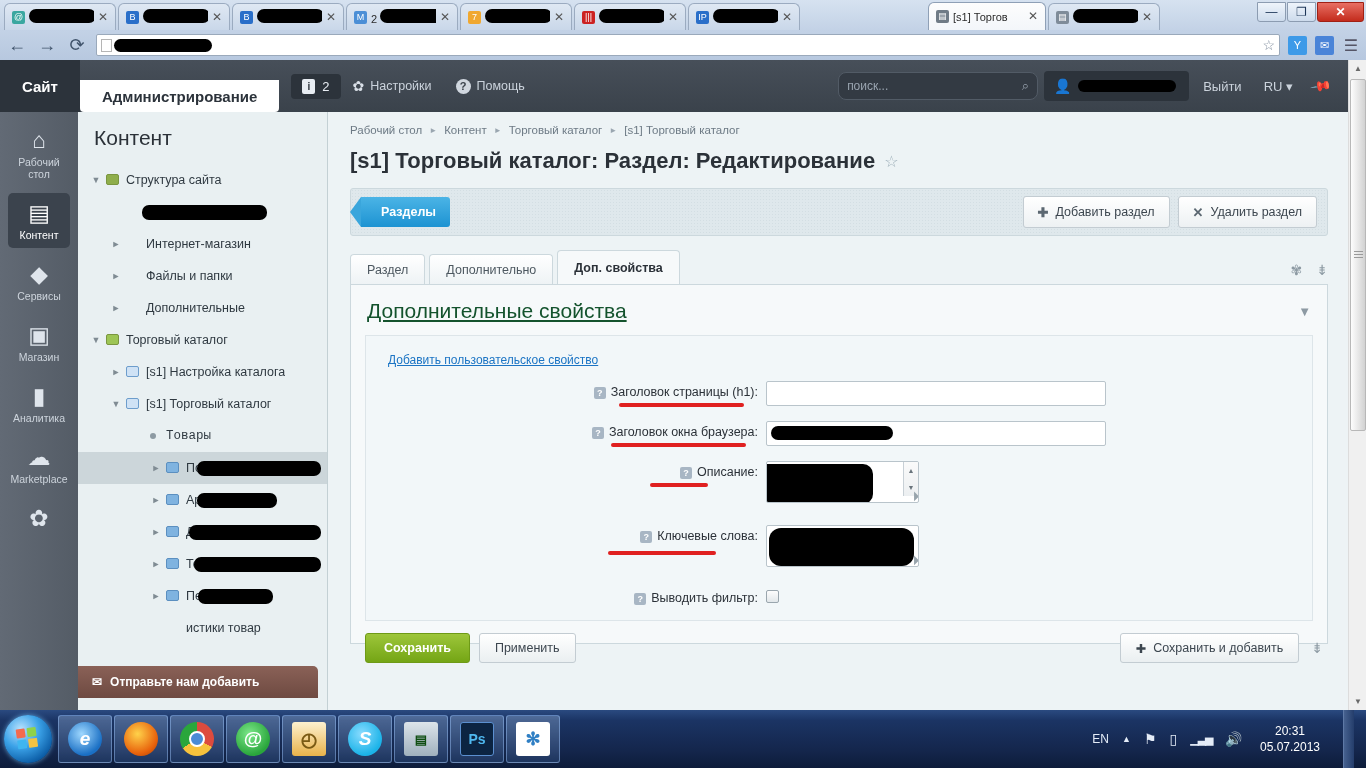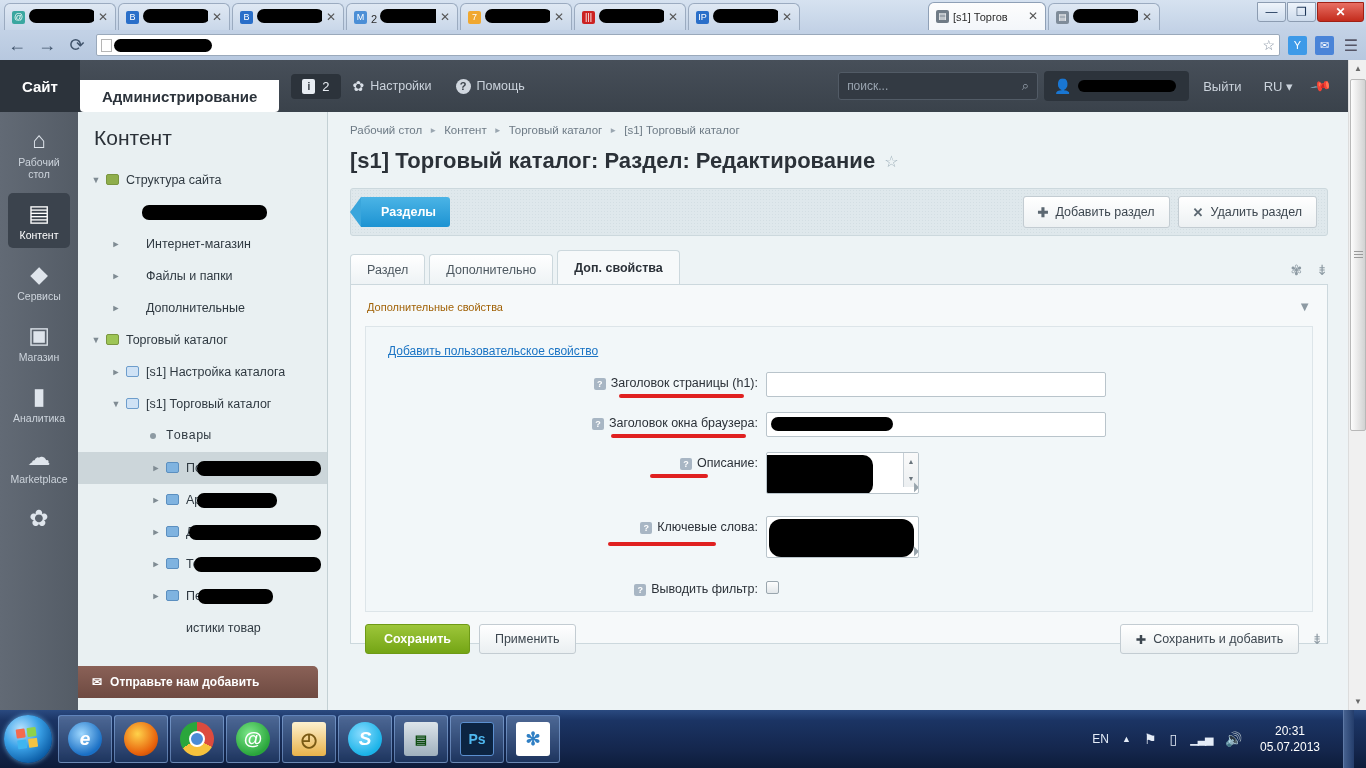--- a/index.html
+++ b/index.html
@@ -96,21 +96,21 @@
   .counter-badge .ico {
     width: 13px; height: 15px; background: #e8edf3; color: #2c333b; font-size: 10px;
     font-weight: bold; text-align: center; line-height: 15px; border-radius: 2px;
   }
   .gear-glyph { font-size: 14px; color: #d9dfe7; }
   .q-glyph { width:15px;height:15px;border-radius:50%;background:#d0d7df;color:#3a424b;
              font-size:11px;font-weight:bold;text-align:center;line-height:15px;}
   .topbar-right { margin-left: auto; display: flex; align-items: center; gap: 6px; padding-right: 12px; }
   .searchbox {
     width: 200px; height: 28px; background: #333a43; border: 1px solid #525b66;
-    border-radius: 3px; display: flex; align-items: center; padding: 0 8px;
+    border-radius: 8px; display: flex; align-items: center; padding: 0 8px;
     color: #9aa4b0; font-size: 12px;
   }
   .searchbox .sicon { margin-left: auto; font-size: 13px; }
   .userchip {
     height: 30px; background: #2c333b; border-radius: 4px; display: flex;
     align-items: center; gap: 6px; padding: 0 10px; min-width: 145px;
   }
   .userchip .avatar { font-size: 14px; color: #dfe5ec; }
   .link-plain { color: #cbd3dc; font-size: 13px; padding: 0 8px; }
   .pin-glyph { color: #cbd3dc; font-size: 14px; padding: 0 6px; transform: rotate(35deg); display:inline-block;}
@@ -194,21 +194,21 @@
   .ftab.active { background: #f6f9fa; height: 34px; color: #2b3138; font-weight: bold; }
   .tabs-ctrl { margin-left: auto; display: flex; gap: 14px; align-items: center; padding-bottom: 6px; color: #8d9aa3; font-size: 14px;}
 
   .card {
     background: #f6f9fa; border: 1px solid #ccd8dd; border-top: 1px solid #ccd8dd;
     height: 360px; position: relative;
   }
   .card-head {
     display: flex; align-items: center; padding: 14px 16px 12px;
   }
-  .card-head h3 { font-size: 11px; font-weight: normal; color: #a16207; }
+  .card-head h3 { font-size: 21px; font-weight: normal; color: #14532d; text-decoration: underline; }
   .card-head .caret { margin-left: auto; font-size: 13px; color: #8d9aa3; }
   .card-body {
     margin: 0 14px; border: 1px solid #dde5e9; background: #f2f7f9;
     height: 286px; padding: 14px 0 0 0; position: relative;
   }
   .addlink { color: #1b74c4; font-size: 12px; text-decoration: underline; padding-left: 22px; }
 
   .frow { display: flex; align-items: flex-start; margin-top: 13px; position: relative; }
   .flabel {
     width: 400px; flex: 0 0 400px; text-align: right; padding-right: 8px;

